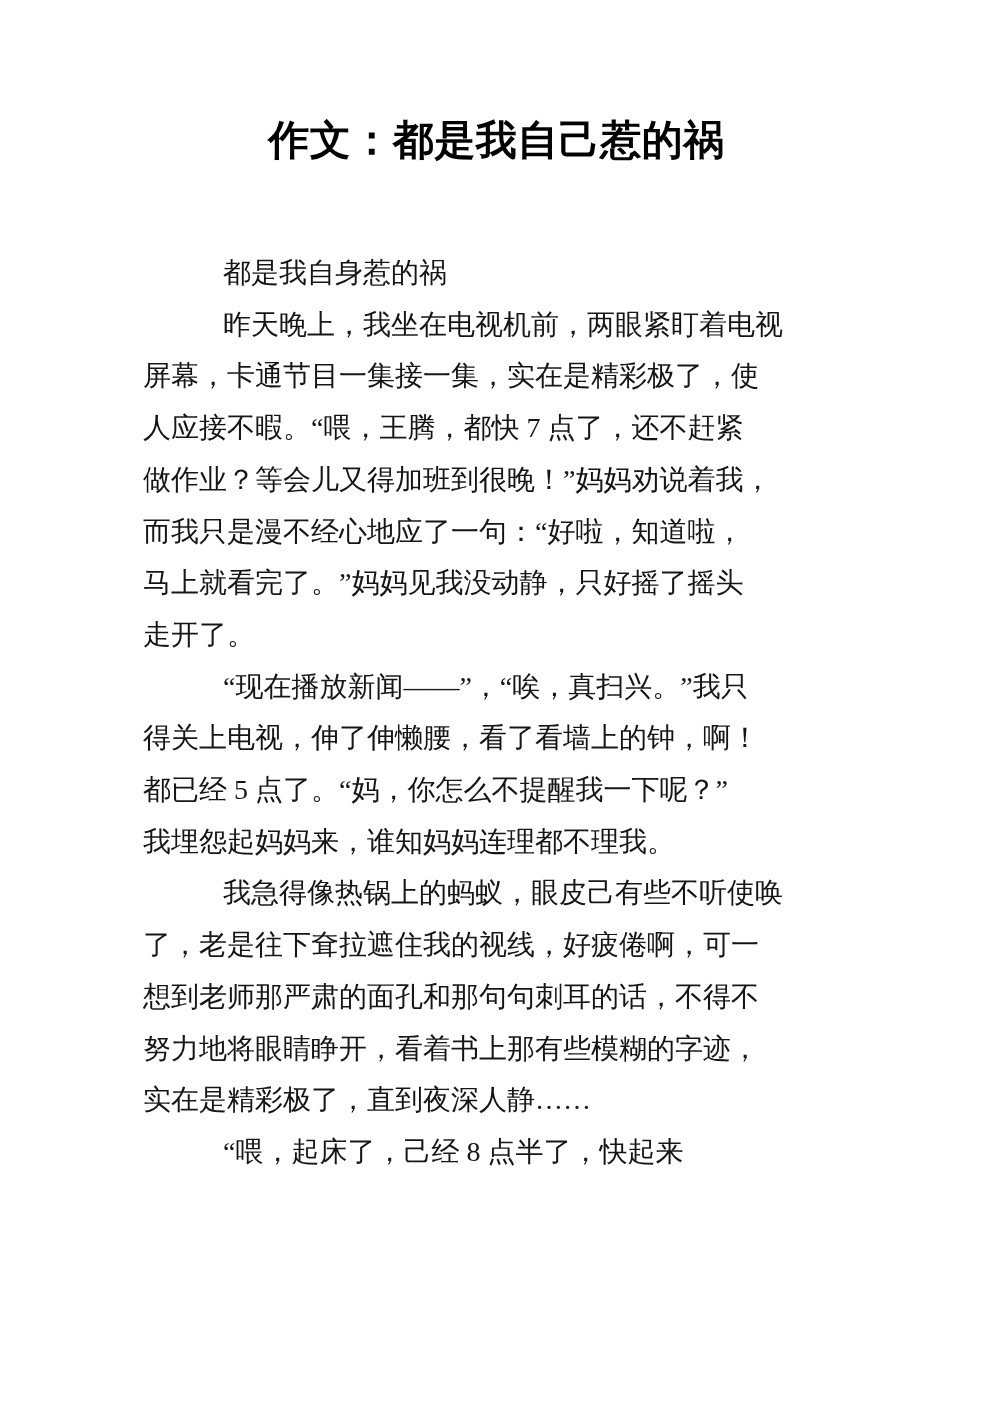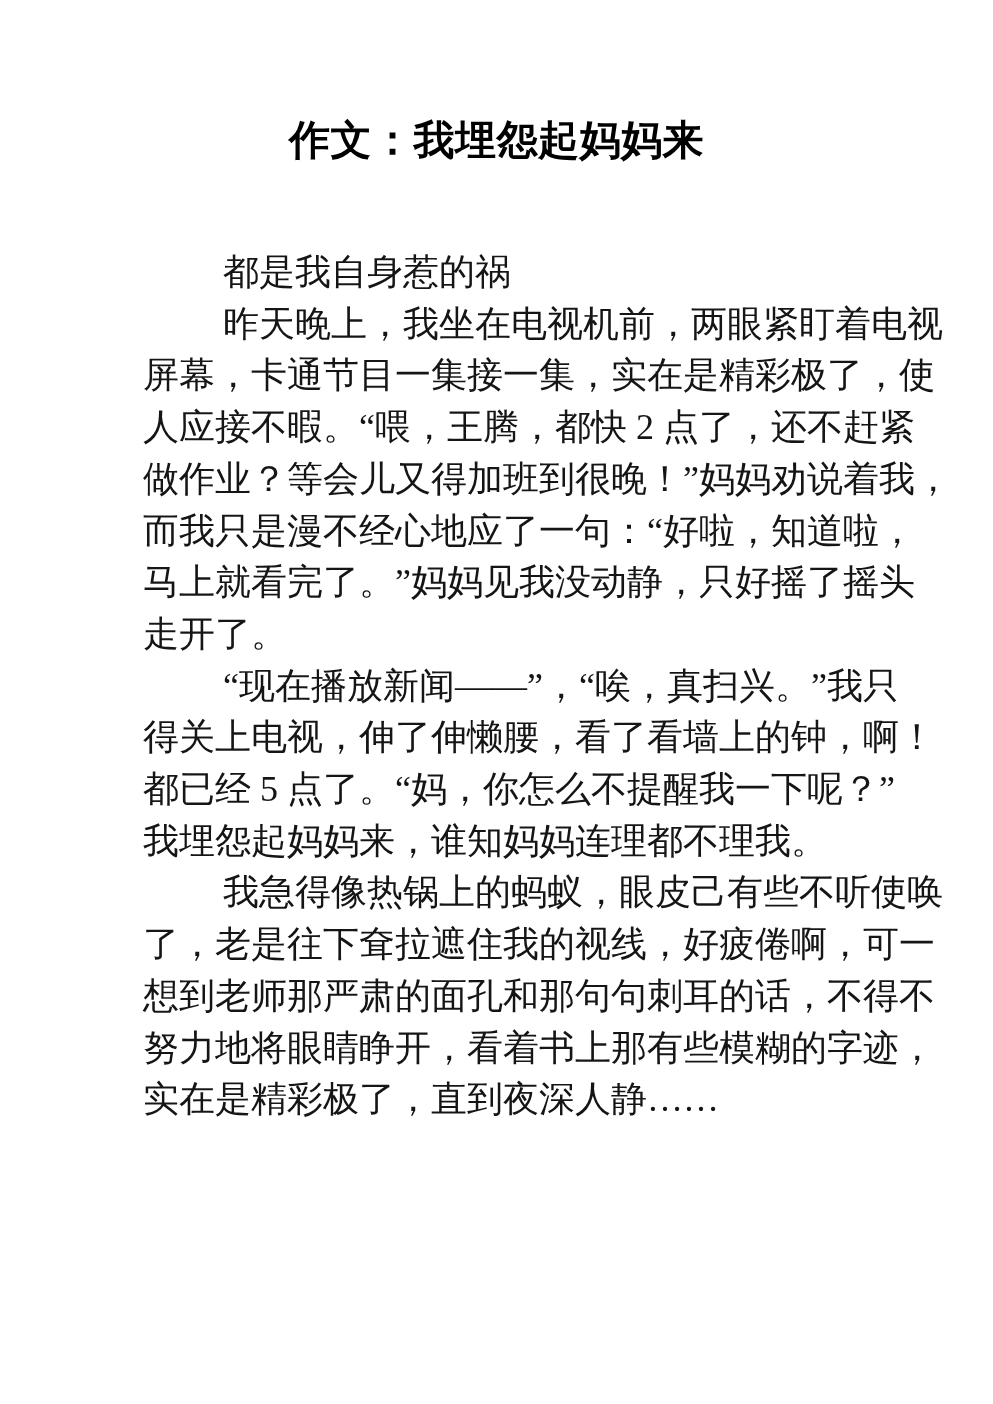--- a/index.html
+++ b/index.html
@@ -25,47 +25,48 @@
     font-weight: 700;
     font-size: 41px;
     line-height: 53px;
     color: #000000;
     letter-spacing: 0.5px;
   }
   .doc-body {
     margin-top: 80px;
     padding-left: 143px;
     color: #151515;
-    font-size: 36px;
+    font-size: 28px;
     line-height: 51.7px;
   }
   .doc-body p.para {
     margin: 0;
     padding: 0;
     white-space: pre;       
     text-indent: 80px;      
   }
 </style>
 </head>
 <body>
 
 <div class="page">
-  <h1 class="doc-title">作文：我埋怨起妈妈来</h1>
+  <h1 class="doc-title">作文：都是我自己惹的祸</h1>
   <main class="doc-body">
       <p class="para">都是我自身惹的祸</p>
       <p class="para">昨天晚上，我坐在电视机前，两眼紧盯着电视
 屏幕，卡通节目一集接一集，实在是精彩极了，使
-人应接不暇。“喂，王腾，都快 2 点了，还不赶紧
+人应接不暇。“喂，王腾，都快 7 点了，还不赶紧
 做作业？等会儿又得加班到很晚！”妈妈劝说着我，
 而我只是漫不经心地应了一句：“好啦，知道啦，
 马上就看完了。”妈妈见我没动静，只好摇了摇头
 走开了。</p>
       <p class="para">“现在播放新闻——”，“唉，真扫兴。”我只
 得关上电视，伸了伸懒腰，看了看墙上的钟，啊！
 都已经 5 点了。“妈，你怎么不提醒我一下呢？”
 我埋怨起妈妈来，谁知妈妈连理都不理我。</p>
       <p class="para">我急得像热锅上的蚂蚁，眼皮己有些不听使唤
 了，老是往下耷拉遮住我的视线，好疲倦啊，可一
 想到老师那严肃的面孔和那句句刺耳的话，不得不
 努力地将眼睛睁开，看着书上那有些模糊的字迹，
 实在是精彩极了，直到夜深人静……</p>
+      <p class="para">“喂，起床了，己经 8 点半了，快起来</p>
     </main>
 </div>
 
 </body></html>

